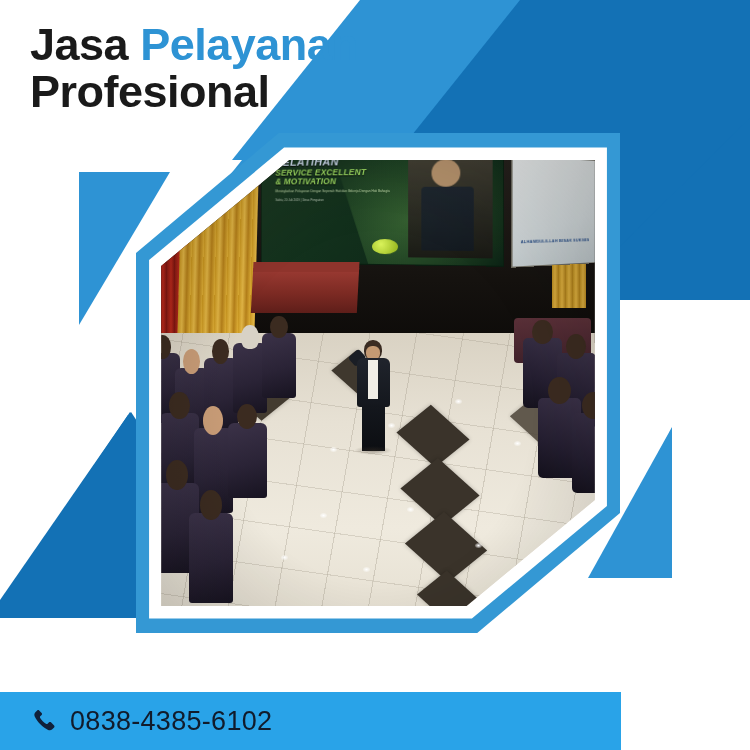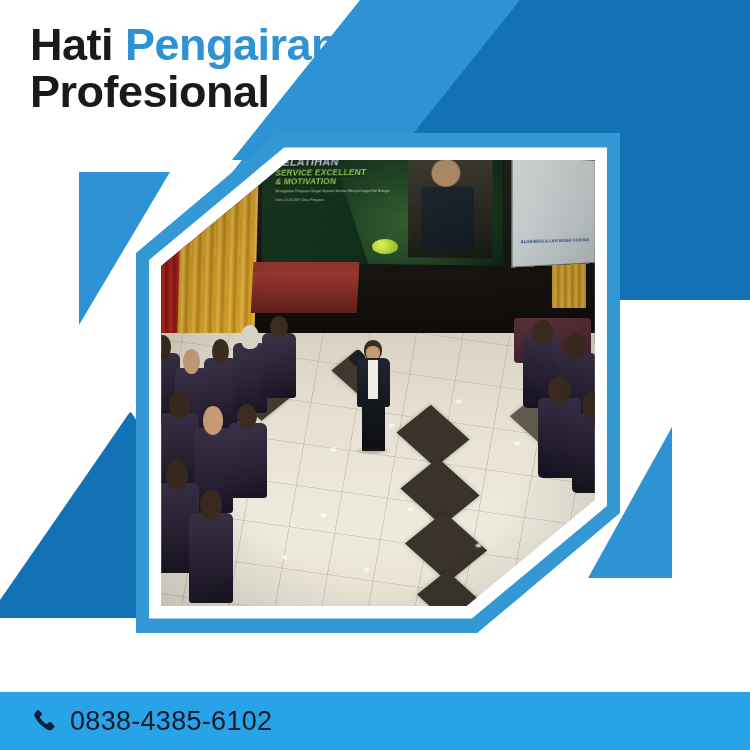--- a/index.html
+++ b/index.html
@@ -385,21 +385,21 @@
     inset: 0;
     background: radial-gradient(ellipse at 50% 55%, rgba(0,0,0,0) 45%, rgba(0,0,0,0.22) 100%);
     pointer-events: none;
   }
 
   
   .footer {
     position: absolute;
     left: 0;
     bottom: 0;
-    width: 750px;
+    width: 621px;
     height: 58px;
     background: #29A3E8;
     z-index: 40;
     display: flex;
     align-items: center;
   }
   .footer-phone {
     display: flex;
     align-items: center;
     margin-left: 32px;
@@ -456,21 +456,21 @@
     <polygon points="360,0 520,0 392,160 232,160" fill="#2E93D4"></polygon>
 
     <polygon points="79,172 170,172 79,325" fill="#2E93D4"></polygon>
 
     <polygon points="131,412 243,582 243,618 0,618 0,602" fill="#1371B5"></polygon>
 
     <polygon points="672,427 672,578 588,578" fill="#2E93D4"></polygon>
   </svg>
 
   <div class="headline">
-    <div class="headline-line"><span>Hati </span><span class="accent">Pengairan</span></div>
+    <div class="headline-line"><span>Jasa </span><span class="accent">Pelayanan</span></div>
     <div class="headline-line">Profesional</div>
   </div>
 
   <div class="hex-wrap">
     <div class="hex">
       <div class="hex-outer"></div>
       <div class="hex-white"></div>
       <div class="hex-photo">
 
         <div class="scene">

